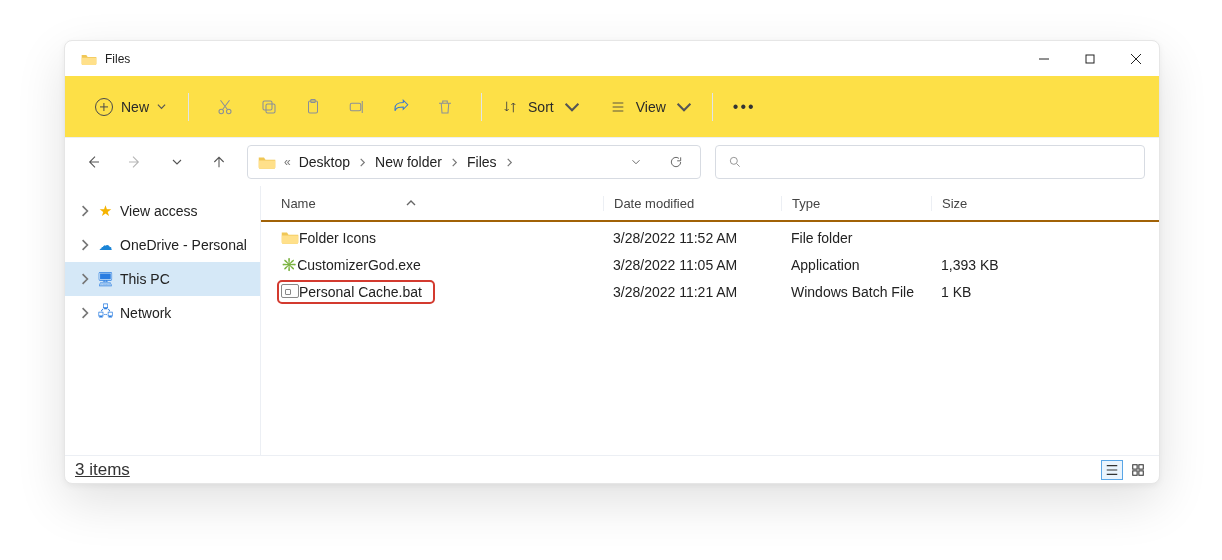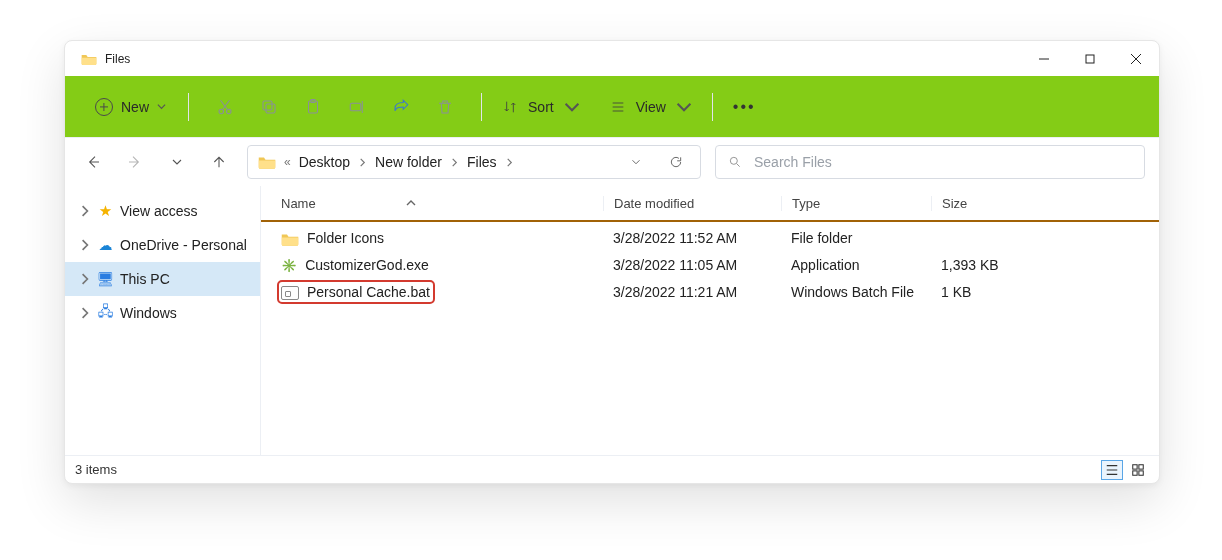--- a/index.html
+++ b/index.html
@@ -11,21 +11,21 @@
     display: flex; flex-direction: column; overflow: hidden;
   }
   
   .titlebar { height: 35px; display: flex; align-items: center; padding: 0 0 0 16px; }
   .titlebar .folder-ico { width: 16px; height: 12px; margin-right: 8px; }
   .titlebar .title { font-size: 12px; color: #222; }
   .titlebar .win-controls { margin-left: auto; display:flex; }
   .win-btn { width: 46px; height: 32px; display:flex; align-items:center; justify-content:center; }
   .win-btn svg { width: 10px; height: 10px; stroke: #222; stroke-width:1; fill:none; }
   
-  .toolbar { height: 62px; display:flex; align-items:center; padding: 0 16px 0 22px; gap: 0; background:#84cc16; border-bottom:1px solid #eceff4; }
+  .toolbar { height: 62px; display:flex; align-items:center; padding: 0 16px 0 22px; gap: 0; background:#fde047; border-bottom:1px solid #eceff4; }
   .new-btn { display:flex; align-items:center; gap:8px; padding: 6px 8px; border-radius:4px; }
   .new-btn .plus-circ { width:18px; height:18px; border:1.2px solid #4a4a4a; border-radius:50%; position:relative; }
   .new-btn .plus-circ::before, .new-btn .plus-circ::after { content:""; position:absolute; background:#4a4a4a; }
   .new-btn .plus-circ::before { left:4px; right:4px; top:50%; height:1.2px; transform:translateY(-50%);}
   .new-btn .plus-circ::after { top:4px; bottom:4px; left:50%; width:1.2px; transform:translateX(-50%);}
   .new-btn .lbl { font-size:14px; color:#2a2a2a;}
   .chev-dn { width:9px; height:9px; }
   .chev-dn path { stroke:#555; stroke-width:1.3; fill:none;}
   .tb-sep { width:1px; height:28px; background:#e1e4ea; margin: 0 14px;}
   .t-icon { width:44px; height:30px; display:flex; align-items:center; justify-content:center; }
@@ -65,31 +65,31 @@
   
   .listarea { flex:1; display:flex; flex-direction:column; min-width:0;}
   .cols { height:36px; display:flex; align-items:center; border-bottom:2px solid #a16207; padding-left:20px; font-size:13px; color:#444;}
   .col-name{width:322px; display:flex; align-items:center; gap:90px;}
   .col-mod{width:178px; border-left:1px solid #eceff4; padding-left:10px;}
   .col-type{width:150px; border-left:1px solid #eceff4; padding-left:10px;}
   .col-size{width:96px; border-left:1px solid #eceff4; padding-left:10px;}
   .sort-ind { width:10px; height:10px;} .sort-ind path{stroke:#666;stroke-width:1.4;fill:none;}
   .rows { flex:1; padding-top:2px; position:relative;}
   .row { height:27px; display:flex; align-items:center; padding-left:20px; font-size:14px; color:#222;}
-  .row .c-name{width:322px; display:flex; align-items:flex-end; gap:8px;}
+  .row .c-name{width:322px; display:flex; align-items:flex-start; }
   .row .c-mod{width:178px; padding-left:10px;}
   .row .c-type{width:150px; padding-left:10px;}
   .row .c-size{width:96px; padding-left:10px; padding-right:22px;}
   .fi-folder{width:18px;height:14px;}
   .fi-exe{font-size:13px;}
   .fi-bat{width:18px;height:14px;border:1px solid #888;border-radius:2px;position:relative;background:#fdfdfd;}
   .fi-bat::before{content:"";position:absolute;left:3px;top:4px;width:4px;height:4px;border:1px solid #888;border-radius:1px;}
   .highlight-box{ position:absolute; left:16px; top:58px; width:158px; height:24px; border:2.5px solid #d33a2f; border-radius:5px; pointer-events:none;}
   
-  .statusbar { height:28px; border-top:1px solid #eceff4; display:flex; align-items:center; padding:0 10px; font-size:13px; color:#333;}
+  .statusbar { height:28px; border-top:1px solid #eceff4; display:flex; align-items:center; padding:0 10px; font-size:17px; color:#333;text-decoration:underline;}
   .statusbar .mode-icons{margin-left:auto; display:flex; gap:4px;}
   .mode { width:22px; height:20px; display:flex; align-items:center; justify-content:center; border:1px solid transparent;}
   .mode.active{ border:1px solid #5aa6e6; background:#eaf4fd;}
   .mode svg{width:14px;height:14px;stroke:#333;fill:none;stroke-width:1.2;}
   
   .folder-svg .back{fill:#f0c756;} .folder-svg .front{fill:#ffe08a;}
 </style>
 </head>
 <body>
 
@@ -237,21 +237,20 @@
           <svg viewBox="0 0 24 24">
             <path d="M20 12a8 8 0 1 1-3-6.2M20 4v6h-6"></path>
           </svg>
         </div>
     </div>
     <div class="searchbox">
       <svg viewBox="0 0 24 24">
           <circle cx="10" cy="10" r="6"></circle>
           <path d="M20 20l-5-5"></path>
         </svg>
-      <input placeholder="Search Files" style="">
     </div>
   </div>
 
   <div class="body">
 
     <div class="sidebar">
       <div class="tree-item">
         <svg class="tree-exp" viewBox="0 0 10 10">
             <path d="M3 1l4 4-4 4"></path>
           </svg>
@@ -270,21 +269,21 @@
             <path d="M3 1l4 4-4 4"></path>
           </svg>
         <span class="ico pc">🖥</span>
         <span>This PC</span>
       </div>
       <div class="tree-item">
         <svg class="tree-exp" viewBox="0 0 10 10">
             <path d="M3 1l4 4-4 4"></path>
           </svg>
         <span class="ico net">🖧</span>
-        <span>Windows</span>
+        <span>Network</span>
       </div>
     </div>
 
     <div class="listarea">
       <div class="cols">
         <div class="col-name">
           <span>Name</span>
           <svg class="sort-ind" viewBox="0 0 10 10">
               <path d="M1 7l4-4 4 4"></path>
             </svg>

